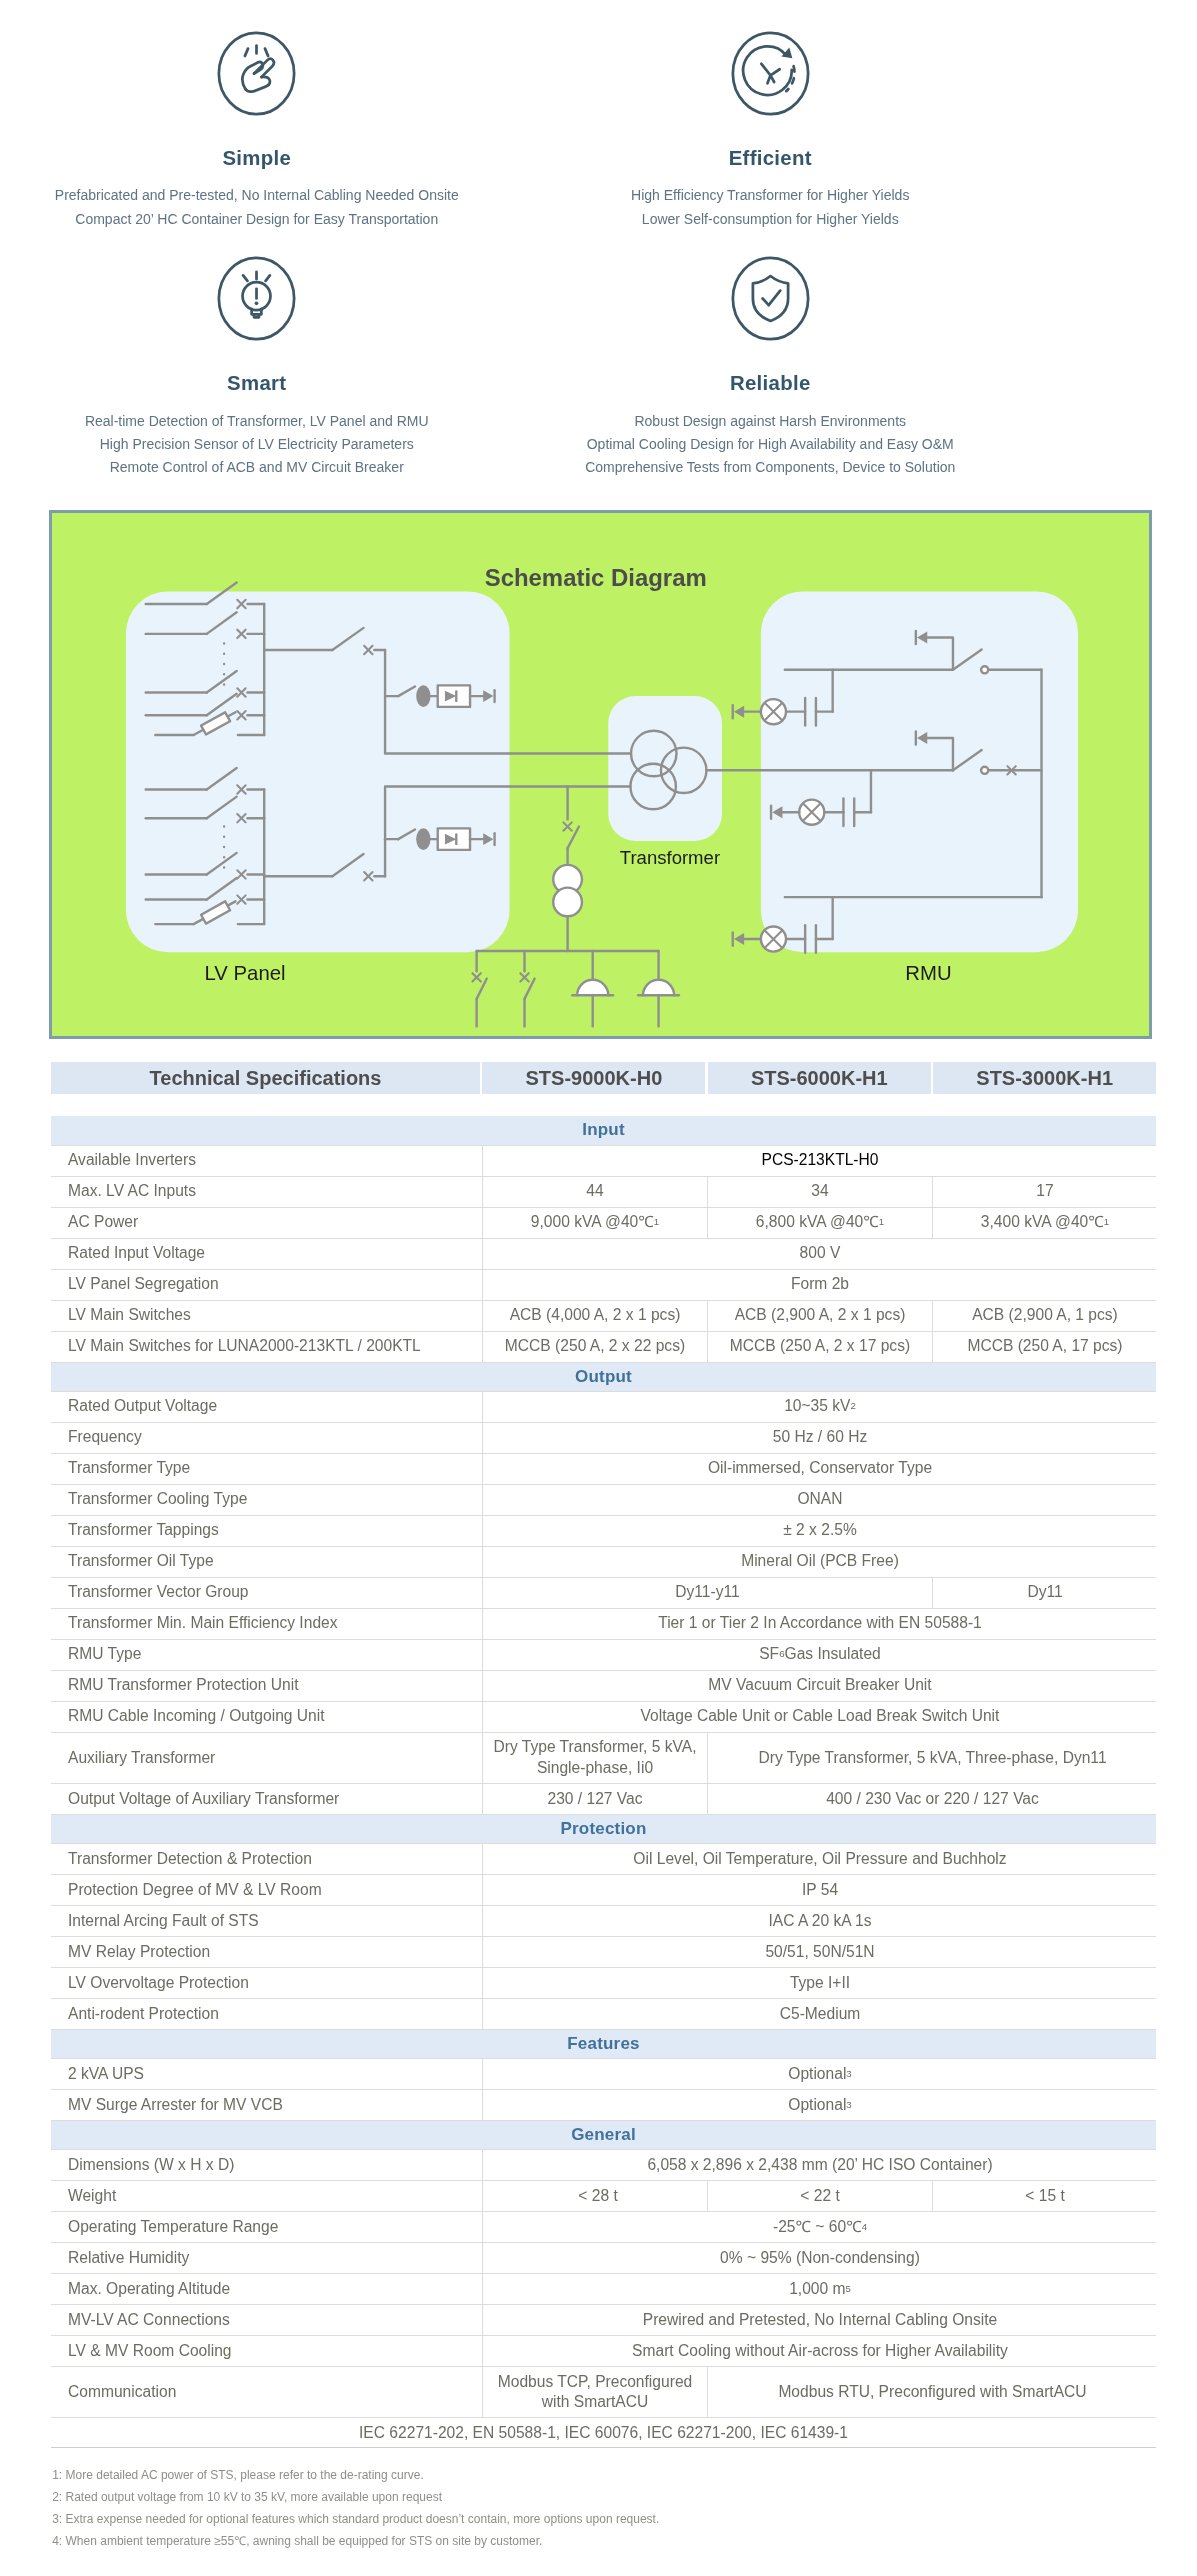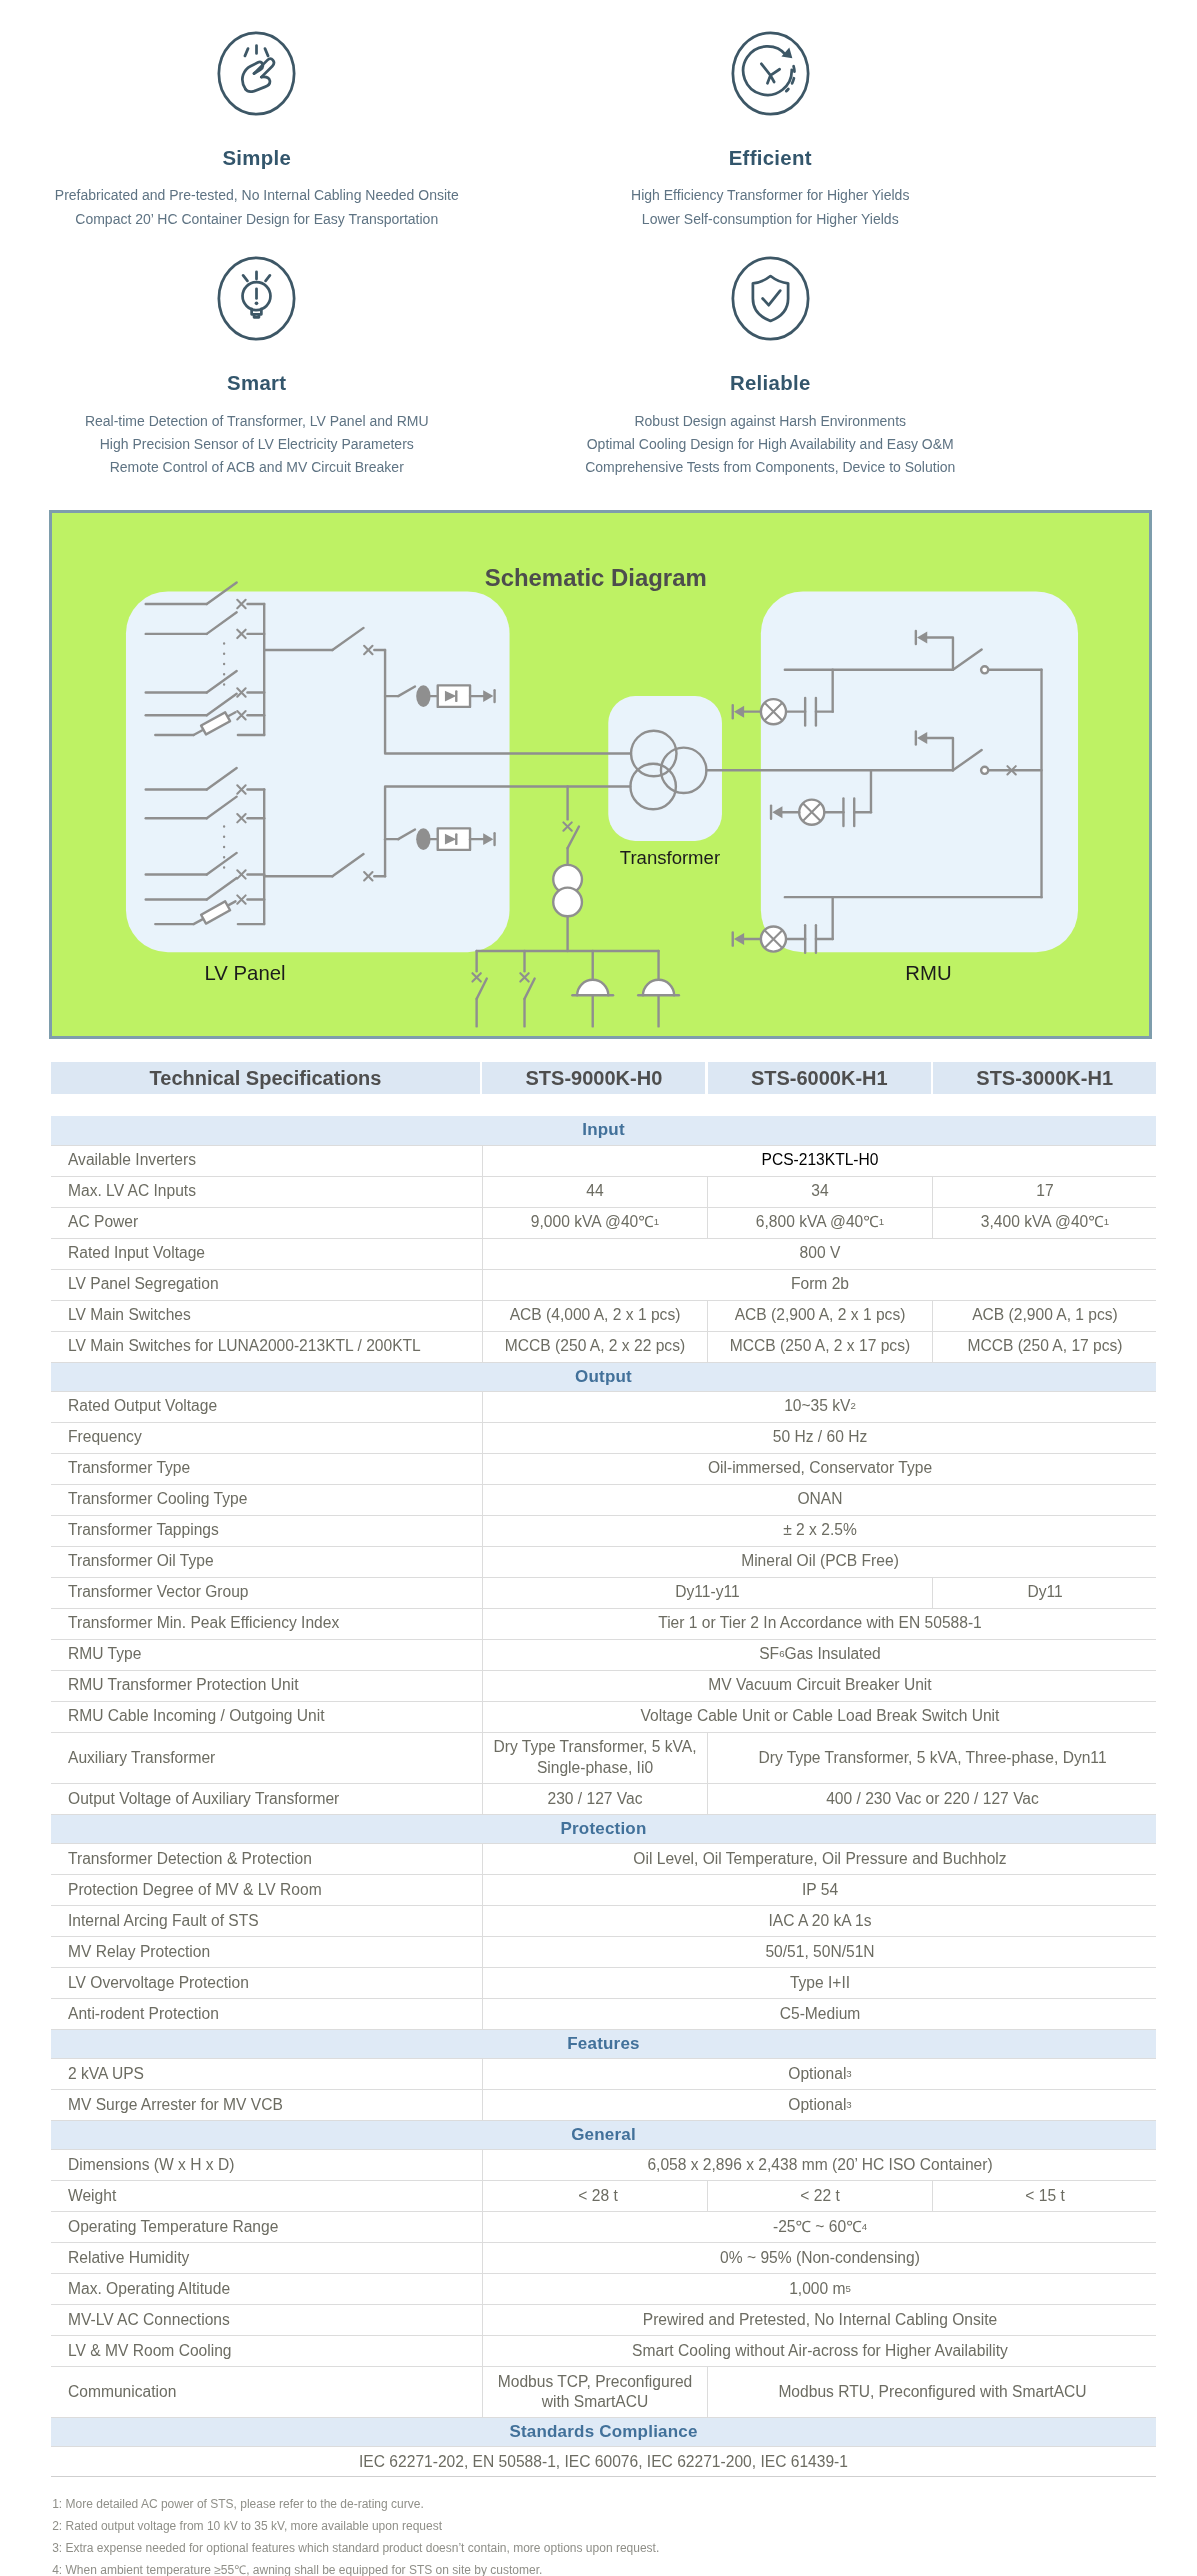--- a/index.html
+++ b/index.html
@@ -330,21 +330,21 @@
       <div class="spec-row">
         <div class="spec-label">Transformer Oil Type</div>
         <div class="spec-value" style="grid-column: span 3;">Mineral Oil (PCB Free)</div>
       </div>
       <div class="spec-row">
         <div class="spec-label">Transformer Vector Group</div>
         <div class="spec-value" style="grid-column: span 2;">Dy11-y11</div>
         <div class="spec-value" style="grid-column: span 1;">Dy11</div>
       </div>
       <div class="spec-row">
-        <div class="spec-label">Transformer Min. Peak Efficiency Index</div>
+        <div class="spec-label">Transformer Min. Main Efficiency Index</div>
         <div class="spec-value" style="grid-column: span 3;">Tier 1 or Tier 2 In Accordance with EN 50588-1</div>
       </div>
       <div class="spec-row">
         <div class="spec-label">RMU Type</div>
         <div class="spec-value" style="grid-column: span 3;">SF<sub>6</sub> Gas Insulated</div>
       </div>
       <div class="spec-row">
         <div class="spec-label">RMU Transformer Protection Unit</div>
         <div class="spec-value" style="grid-column: span 3;">MV Vacuum Circuit Breaker Unit</div>
       </div>
@@ -425,21 +425,20 @@
       </div>
       <div class="spec-row">
         <div class="spec-label">LV &amp; MV Room Cooling</div>
         <div class="spec-value" style="grid-column: span 3;">Smart Cooling without Air-across for Higher Availability</div>
       </div>
       <div class="spec-row">
         <div class="spec-label">Communication</div>
         <div class="spec-value" style="grid-column: span 1;">Modbus TCP, Preconfigured with SmartACU</div>
         <div class="spec-value" style="grid-column: span 2;">Modbus RTU, Preconfigured with SmartACU</div>
       </div>
-      <div class="section-bar">Standards Compliance</div>
       <div class="spec-full">IEC 62271-202, EN 50588-1, IEC 60076, IEC 62271-200, IEC 61439-1</div>
     </div>
   <div class="footnotes">
       <div class="footnote">1: More detailed AC power of STS, please refer to the de-rating curve.</div>
       <div class="footnote">2: Rated output voltage from 10 kV to 35 kV, more available upon request</div>
       <div class="footnote">3: Extra expense needed for optional features which standard product doesn’t contain, more options upon request.</div>
       <div class="footnote">4: When ambient temperature ≥55℃, awning shall be equipped for STS on site by customer.</div>
     </div>
 </div>
 

